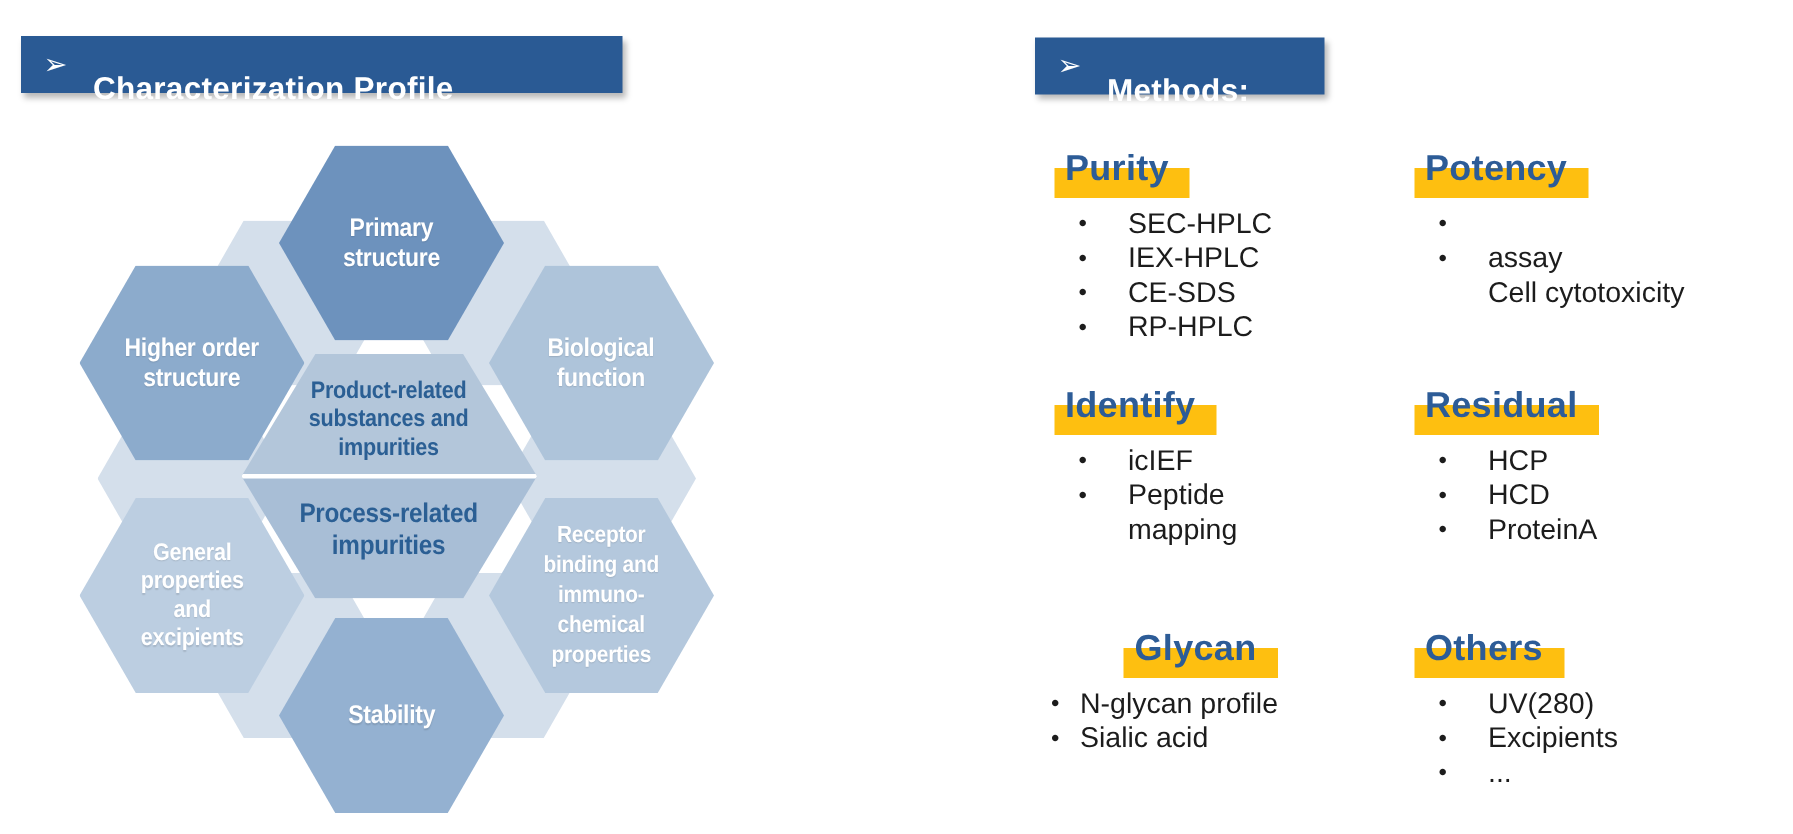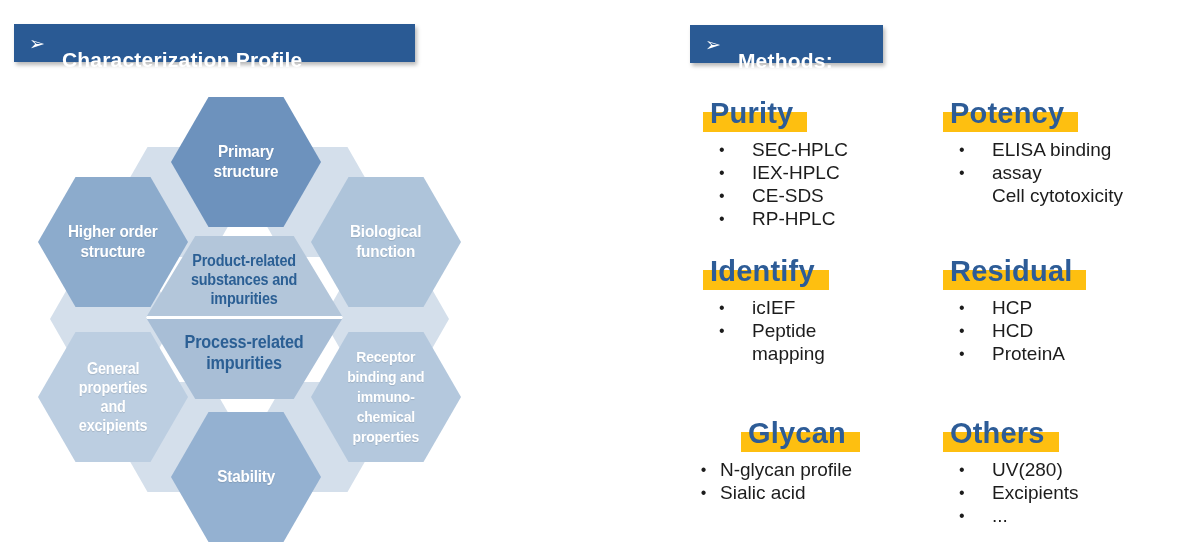--- a/index.html
+++ b/index.html
@@ -13,21 +13,21 @@
     position:absolute; height:38px;
     background:var(--bar_blue,#2a5a94);
     color:#fff; display:flex; align-items:center;
     font-weight:bold; font-size:21px;
     box-shadow:2px 3px 4px rgba(0,0,0,0.28);
   }
   .title-bar .arrow { margin-left:15px; font-size:19px; font-weight:normal; }
   .title-bar .bar-text { margin-left:17px; letter-spacing:0.2px;margin-top:33px; }
 
   
-  .hex-diagram { position:absolute; left:1px; top:0; width:500px; height:548px; }
+  .hex-diagram { position:absolute; left:16px; top:0; width:500px; height:548px; }
   .hex {
     position:absolute;
     clip-path:polygon(25% 0%, 75% 0%, 100% 50%, 75% 100%, 25% 100%, 0% 50%);
     display:flex; align-items:center; justify-content:center; text-align:center;
   }
   .hex.connector { width:126px; height:110px; background:var(--hex_connector,#d4dfeb); z-index:0; }
   .hex.outer { width:150px; height:130px; z-index:1; }
   .hex-label { font-weight:bold; color:#fff; transform:scaleX(0.9); line-height:1.18; letter-spacing:-0.2px; text-shadow:0 1px 1px rgba(0,0,0,0.12); }
   .hex-label .ln { display:block; }
   .hex-primary    { left:170px; top:97px;  background:var(--hex_primary,#6d92bd); }
@@ -50,21 +50,21 @@
   .center-hex .half { position:absolute; left:0; width:100%; height:50%; display:flex; align-items:center; justify-content:center; text-align:center; }
   .center-hex .top-half    { top:0;    background:var(--hex_center_top,#b3c6da); }
   .center-hex .bottom-half { bottom:0; background:var(--hex_center_bottom,#a8bed6); }
   .center-hex .divider { position:absolute; top:50%; left:0; width:100%; height:3px; margin-top:-2px; background:#fff; z-index:3; }
   .center-hex .hex-label { color:var(--center_text_blue,#2b5f94); text-shadow:none; }
   .center-hex .top-half .hex-label { font-size:16px; line-height:1.2; padding-top:6px; }
   .center-hex .bottom-half .hex-label { font-size:18px; line-height:1.2; padding-bottom:10px; }
 
   
   .m-section { position:absolute; width:238px; }
-  .m-header { position:relative; display:inline-block; font-size:29px; font-weight:bold; color:var(--header_blue,#2d5c97); line-height:30px; }
+  .m-header { position:relative; display:inline-block; font-size:24px; font-weight:bold; color:var(--header_blue,#2d5c97); line-height:30px; }
   .m-header .hl { position:absolute; left:-7px; right:-14px; bottom:-4px; height:20px; background:var(--gold,#febf10); z-index:0; }
   .m-header .txt { position:relative; z-index:1; letter-spacing:0.2px; }
   .m-list { margin-top:10px; font-size:19px; color:var(--text_dark,#1c1c1c); }
   .m-item { display:flex; line-height:23px; }
   .m-item .bullet { width:33px; padding-left:9px; font-size:16px; flex:none; }
   .m-item .itxt .ln { display:block; }
   .sec-purity   { left:710px; top:98px; }
   .sec-potency  { left:950px; top:98px; }
   .sec-identify { left:710px; top:256px; }
   .sec-residual { left:950px; top:256px; }
@@ -192,23 +192,20 @@
   </div>
 
   <div class="m-section sec-potency">
     <div class="m-header">
       <span class="hl"></span>
       <span class="txt">Potency</span>
     </div>
     <div class="m-list">
       <div class="m-item">
         <span class="bullet">•</span>
-        <span class="itxt">
-            <span class="ln">ELISA binding</span>
-          </span>
       </div>
       <div class="m-item">
         <span class="bullet">•</span>
         <span class="itxt">
           <span class="ln">assay</span>
           <span class="ln">Cell cytotoxicity</span>
         </span>
       </div>
     </div>
   </div>

